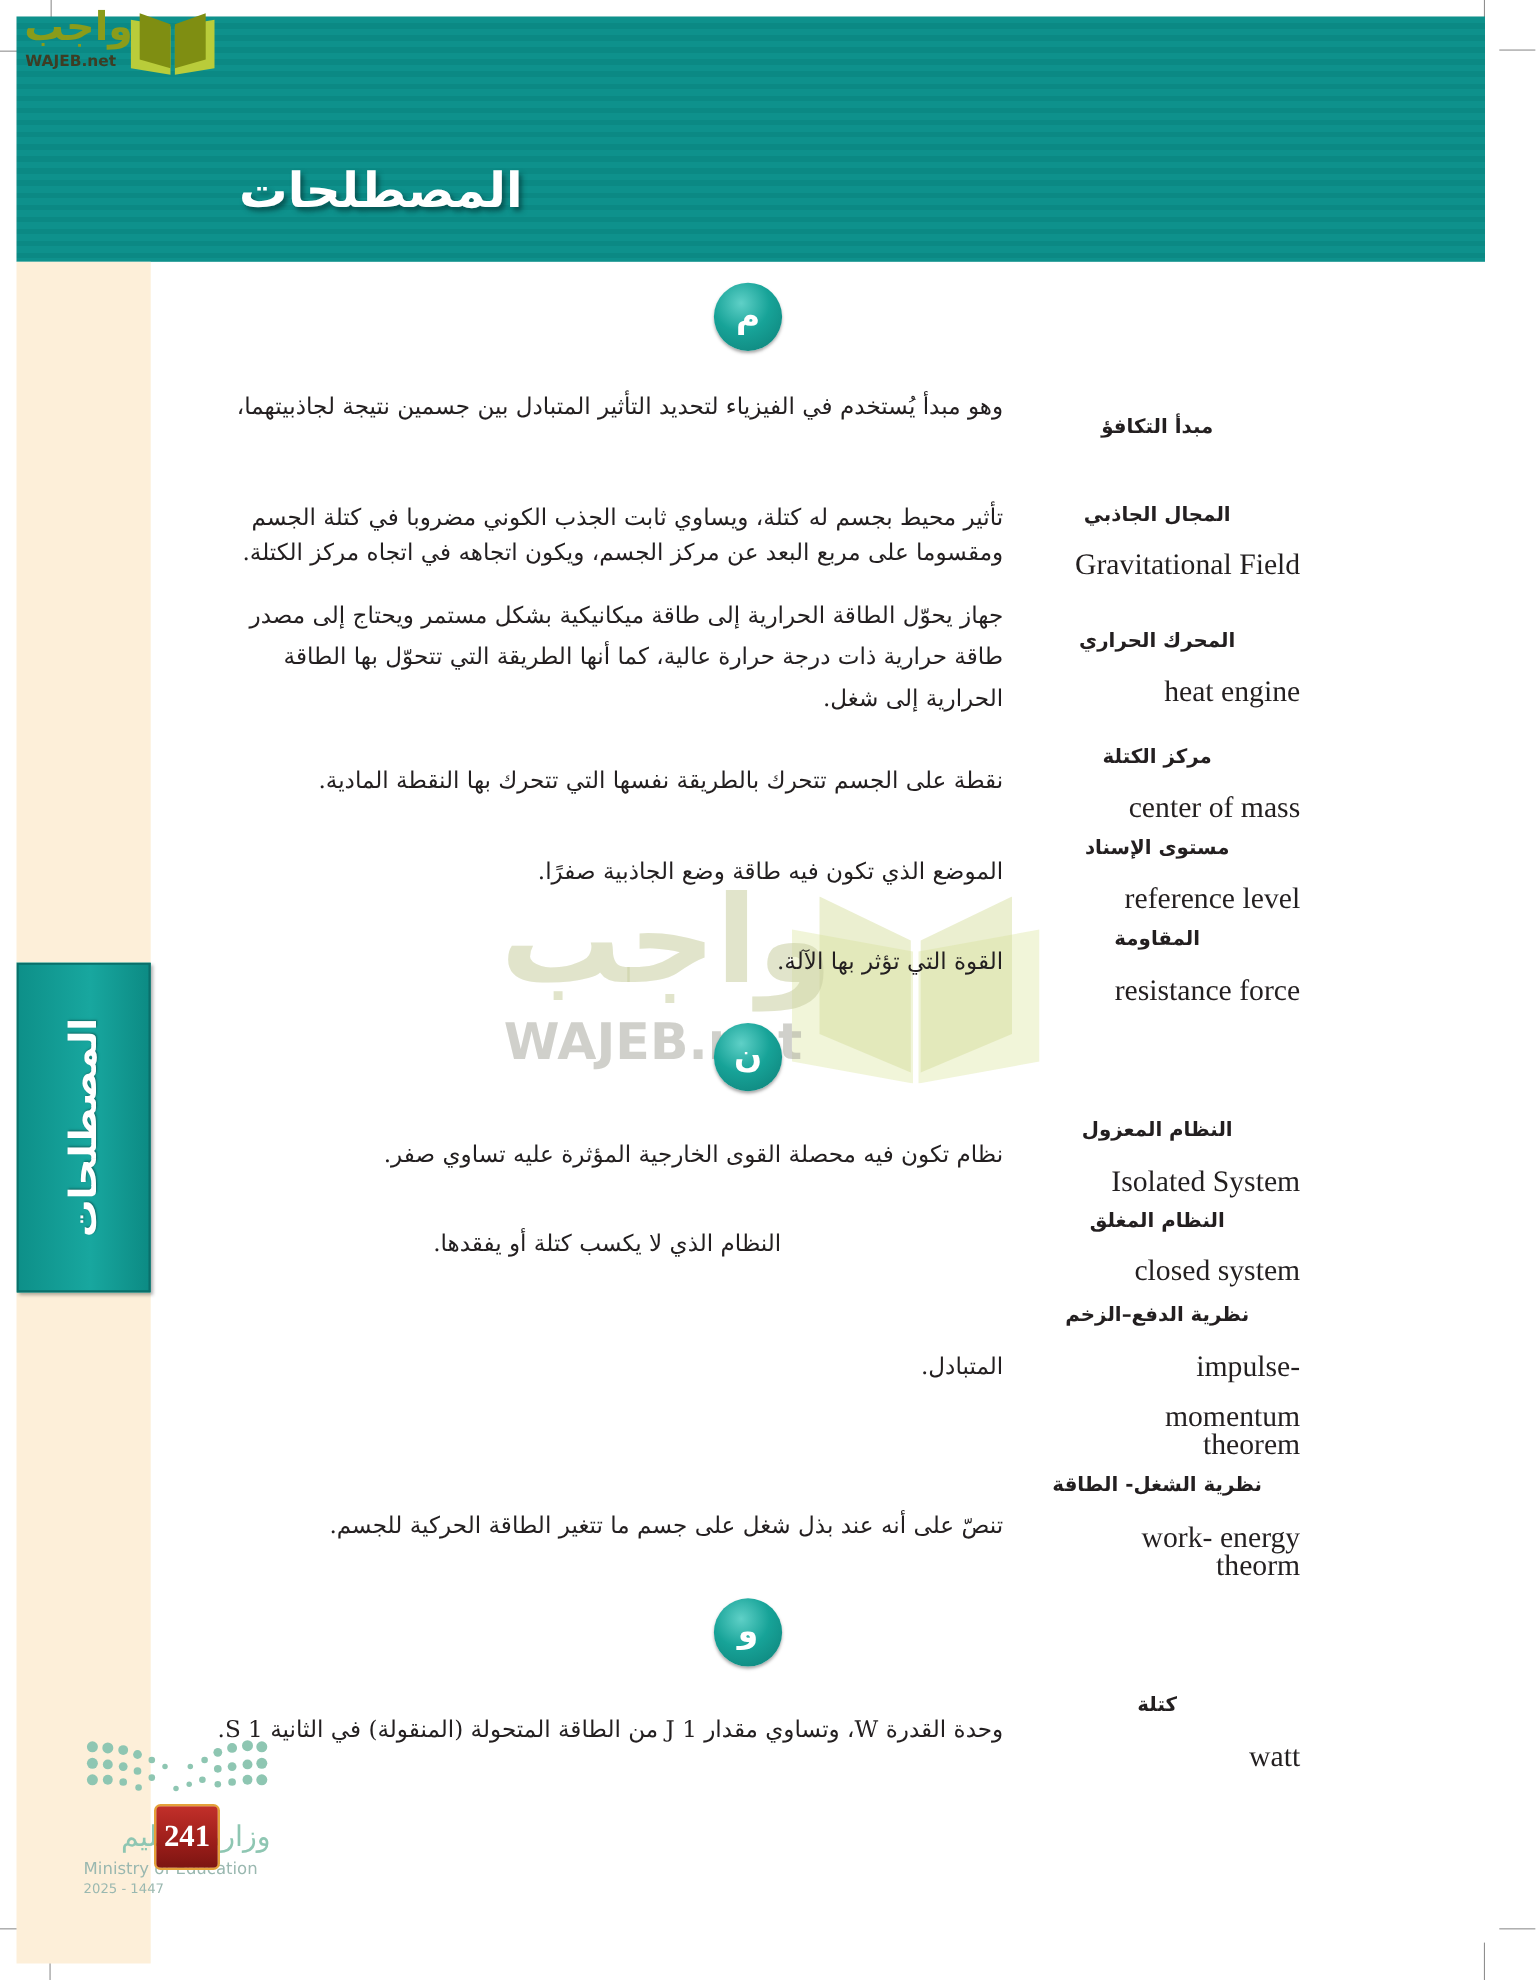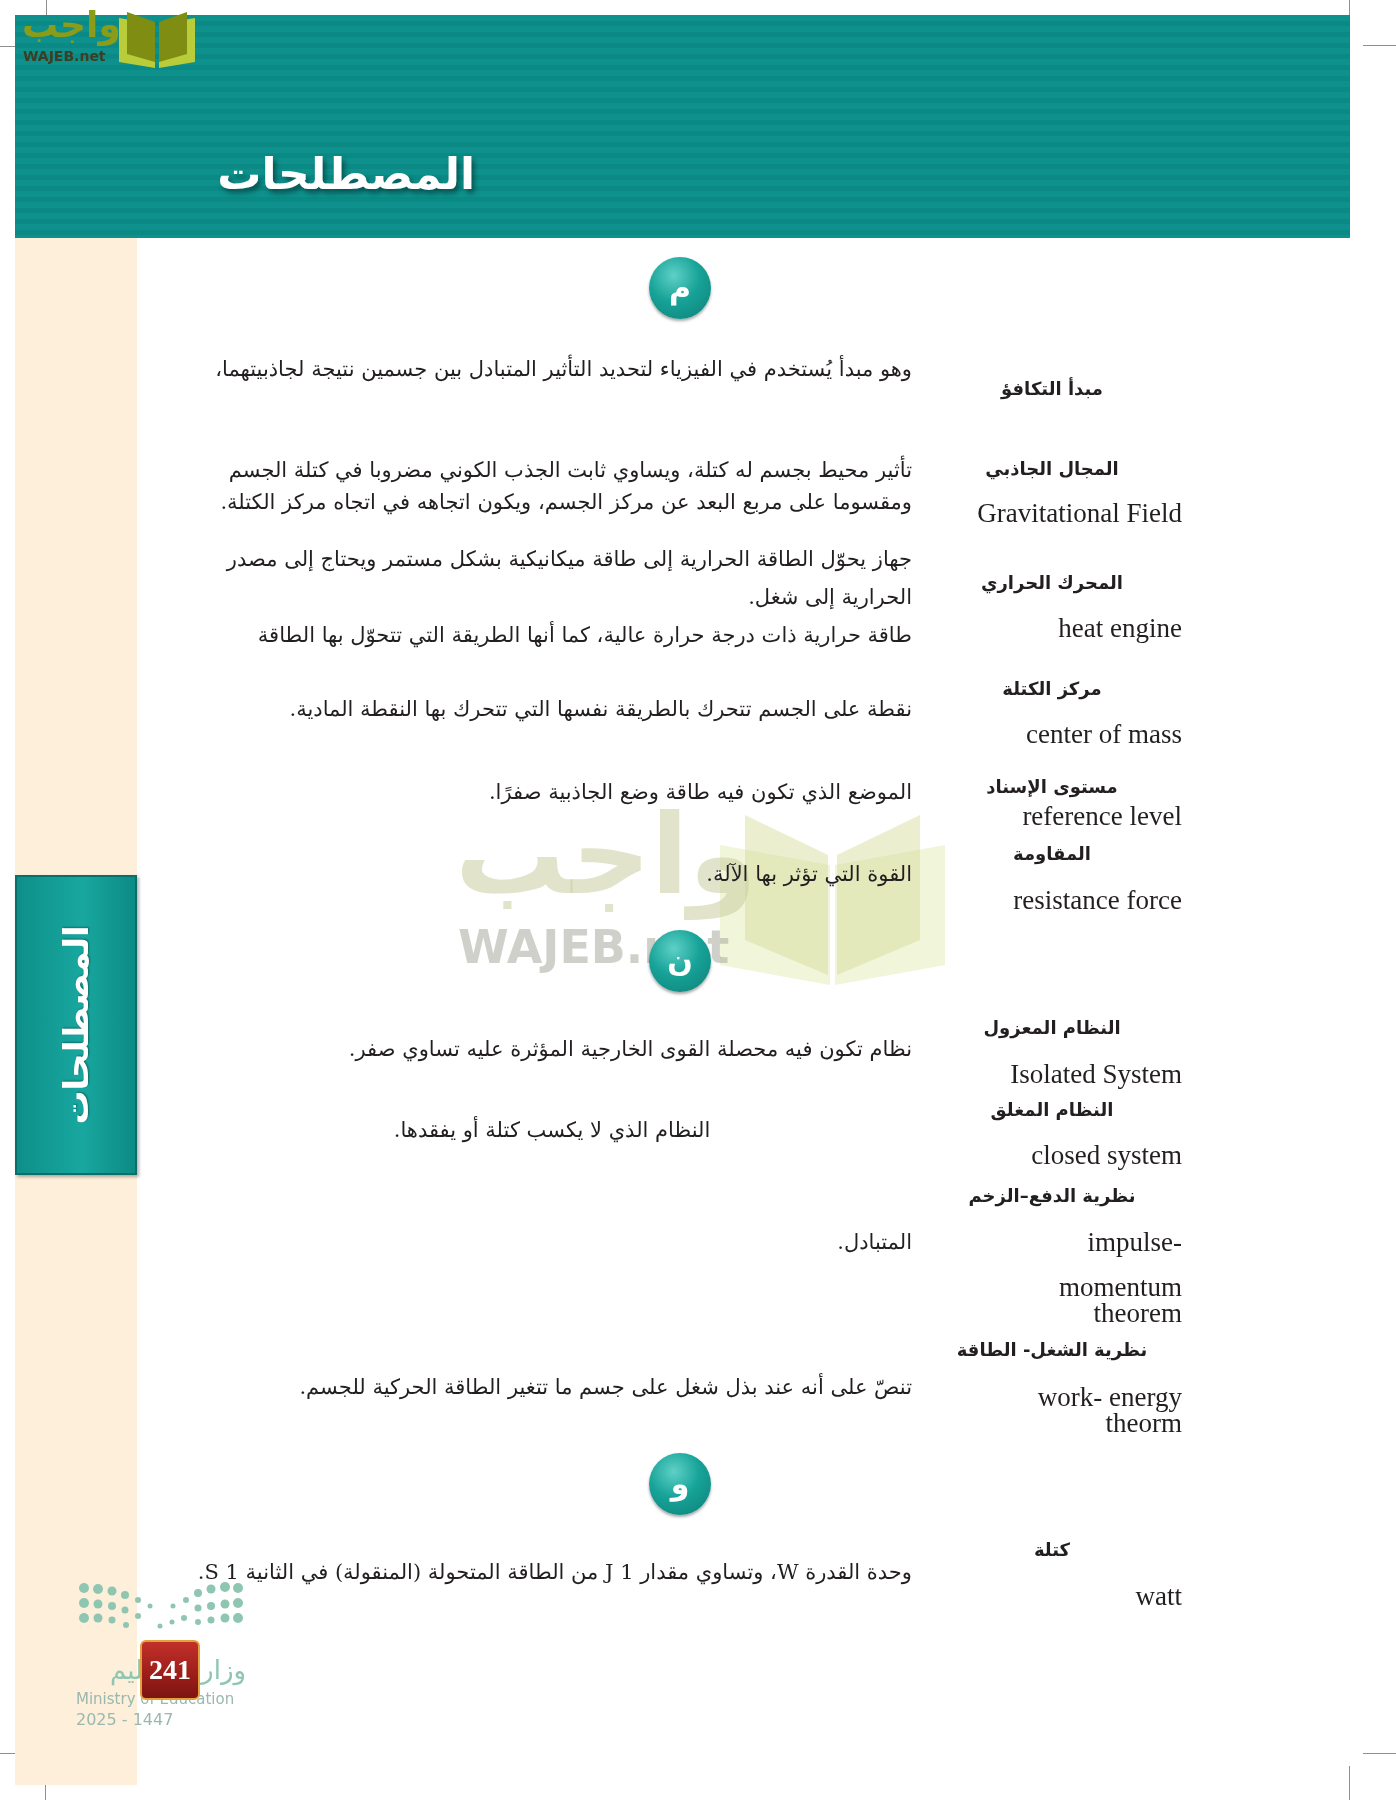--- a/index.html
+++ b/index.html
@@ -64,21 +64,21 @@
   .wm-book {
     position:absolute; left:720px; top:815px; width:225px; height:170px;
   }
   .logo-tl { position:absolute; left:10px; top:5px; width:180px; height:65px; }
   .logo-ar { position:absolute; left:12px; top:2px; font-family:"DejaVu Sans", sans-serif; font-weight:bold; font-size:36px; color:#8a9c1a; direction:rtl; line-height:1; }
   .logo-en { position:absolute; left:13px; top:44px; font-family:"DejaVu Sans", sans-serif; font-weight:bold; font-size:14px; color:#3d3d24; line-height:1; }
   .logo-book { position:absolute; left:107px; top:5px; width:80px; height:60px; }
   .ministry { position:absolute; left:76px; top:1580px; width:180px; height:150px; }
   .ministry-ar { position:absolute; left:0; top:75px; width:170px; text-align:right; direction:rtl; font-family:"DejaVu Sans", sans-serif; font-size:26px; color:#8ec6b2; }
   .ministry-en { position:absolute; left:0; top:110px; font-family:"DejaVu Sans", sans-serif; font-size:15px; color:#9ab8b0; }
-  .ministry-year { position:absolute; left:0; top:130px; font-family:"DejaVu Sans", sans-serif; font-size:16px; color:#9ab8b0; }
+  .ministry-year { position:absolute; left:0; top:130px; font-family:"DejaVu Sans", sans-serif; font-size:12px; color:#9ab8b0; }
   .page-num {
     position:absolute; left:140px; top:1640px; width:56px; height:56px;
     background:linear-gradient(180deg,#c2302a 0%, #9b1d19 60%, #7c1512 100%);
     border:2px solid #e4a13a; border-radius:6px;
     color:#fff; font-family:"Liberation Serif", serif; font-weight:bold; font-size:28px;
     display:flex; align-items:center; justify-content:center;
   }
 </style>
 </head>
 <body>
@@ -131,31 +131,31 @@
 <div class="term-en" style="top:500px;">Gravitational Field</div>
 <div class="def" style="top:458px;">
   <div>تأثير محيط بجسم له كتلة، ويساوي ثابت الجذب الكوني مضروبا في كتلة الجسم</div>
   <div style="margin-top:8px;">ومقسوما على مربع البعد عن مركز الجسم، ويكون اتجاهه في اتجاه مركز الكتلة.</div>
 </div>
 
 <div class="term-ar" style="top:572px;">المحرك الحراري</div>
 <div class="term-en" style="top:615px;">heat engine</div>
 <div class="def" style="top:547px;">
   <div>جهاز يحوّل الطاقة الحرارية إلى طاقة ميكانيكية بشكل مستمر ويحتاج إلى مصدر</div>
+  <div style="margin-top:14px;">طاقة حرارية ذات درجة حرارة عالية، كما أنها الطريقة التي تتحوّل بها الطاقة</div>
   <div style="margin-top:14px;">الحرارية إلى شغل.</div>
-  <div style="margin-top:14px;">طاقة حرارية ذات درجة حرارة عالية، كما أنها الطريقة التي تتحوّل بها الطاقة</div>
 </div>
 
 <div class="term-ar" style="top:678px;">مركز الكتلة</div>
 <div class="term-en" style="top:721px;">center of mass</div>
 <div class="def" style="top:697px;">
   <div>نقطة على الجسم تتحرك بالطريقة نفسها التي تتحرك بها النقطة المادية.</div>
 </div>
 
-<div class="term-ar" style="top:776px;text-align:center;">مستوى الإسناد</div>
+<div class="term-ar" style="top:760px;text-align:center;">مستوى الإسناد</div>
 <div class="term-en" style="top:803px;">reference level</div>
 <div class="def" style="top:780px;">
   <div>الموضع الذي تكون فيه طاقة وضع الجاذبية صفرًا.</div>
 </div>
 
 <div class="term-ar" style="top:843px;">المقاومة</div>
 <div class="term-en" style="top:887px;">resistance force</div>
 <div class="def" style="top:862px;">
   <div>القوة التي تؤثر بها الآلة.</div>
 </div>

